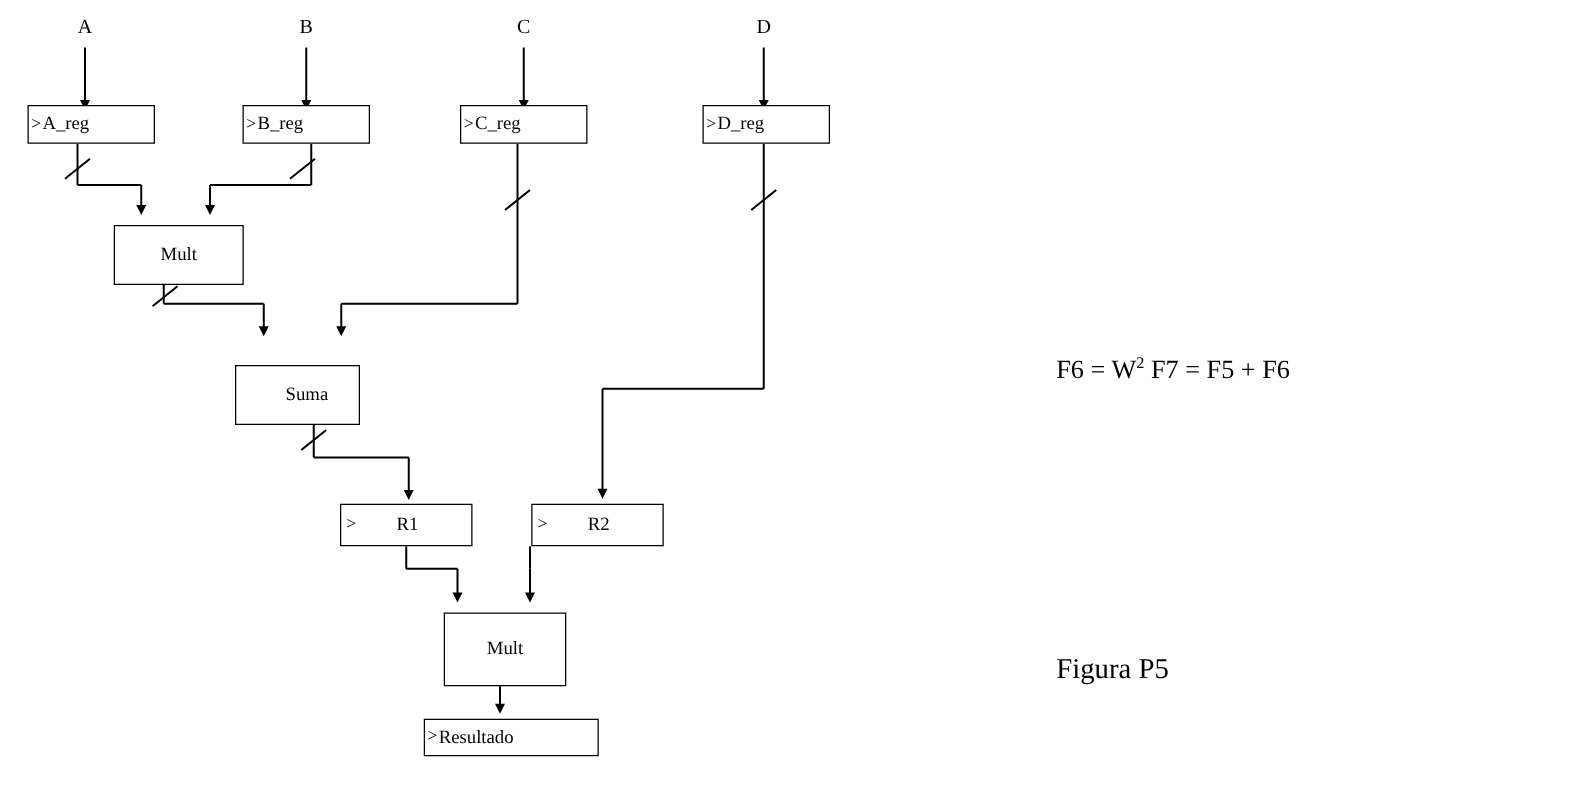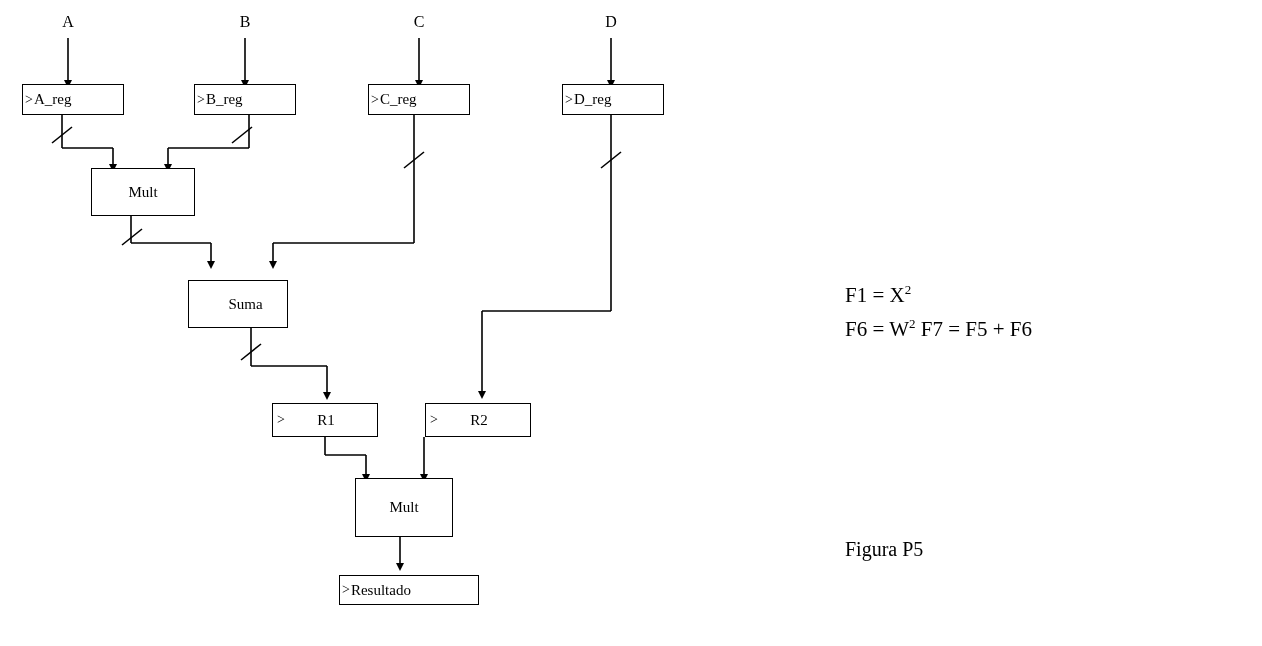--- a/index.html
+++ b/index.html
@@ -32,20 +32,21 @@
     align-items: center;
     box-sizing: border-box;
     white-space: nowrap;
   }
   .node.reg {
     justify-content: flex-start;
     padding-left: 2px;
   }
   .node.center {
     justify-content: center;
+    margin-top: 12px;
   }
   .arrowhead-in {
     font-family: "Liberation Serif", serif;
     font-size: 14px;
     margin-right: 1px;
   }
   .toplabel {
     position: absolute;
     font-family: "Liberation Serif", serif;
     font-size: 16px;
@@ -62,22 +63,21 @@
     line-height: 1.62;
     color: #000000;
   }
   .formulas .line { white-space: nowrap; }
   .formulas sup { font-size: 0.62em; vertical-align: super; }
   .figcaption {
     position: absolute;
     left: 845px;
     top: 522px;
     font-family: "Liberation Serif", serif;
-    font-size: 20px;
-    margin-top: 16px;
+    font-size: 23px;
   }
   svg line, svg polygon, svg path { shape-rendering: geometricPrecision; }
 </style>
 </head>
 <body>
 
 <svg id="canvas" viewBox="0 0 1262 646" xmlns="http://www.w3.org/2000/svg">
   <defs>
     <marker id="arrow" markerWidth="10" markerHeight="10" refX="5" refY="5" orient="auto" markerUnits="userSpaceOnUse">
       <polygon points="1,1 9,5 1,9" fill="#000000"></polygon>
@@ -183,20 +183,17 @@
   <span>Mult</span>
 </div>
 
 <div class="node reg" style="left:339px; top:575px; width:140px; height:30px;">
   <span class="arrowhead-in">&gt;</span>
   <span>Resultado</span>
 </div>
 
 <div class="formulas">
   <div class="line">
-    <span>F1 = X</span><sup>2</sup><span></span>
-  </div>
-  <div class="line">
     <span>F6 = W</span><sup>2</sup><span> F7 = F5 + F6</span>
   </div>
 </div>
 
 <div class="figcaption">Figura P5</div>
 
 </body></html>

